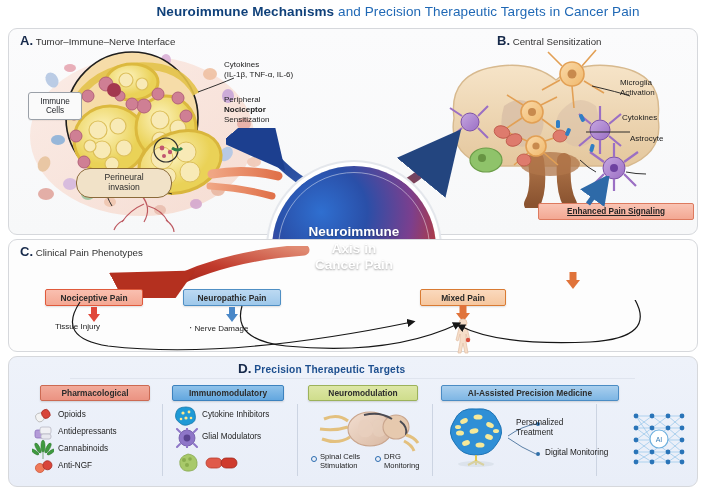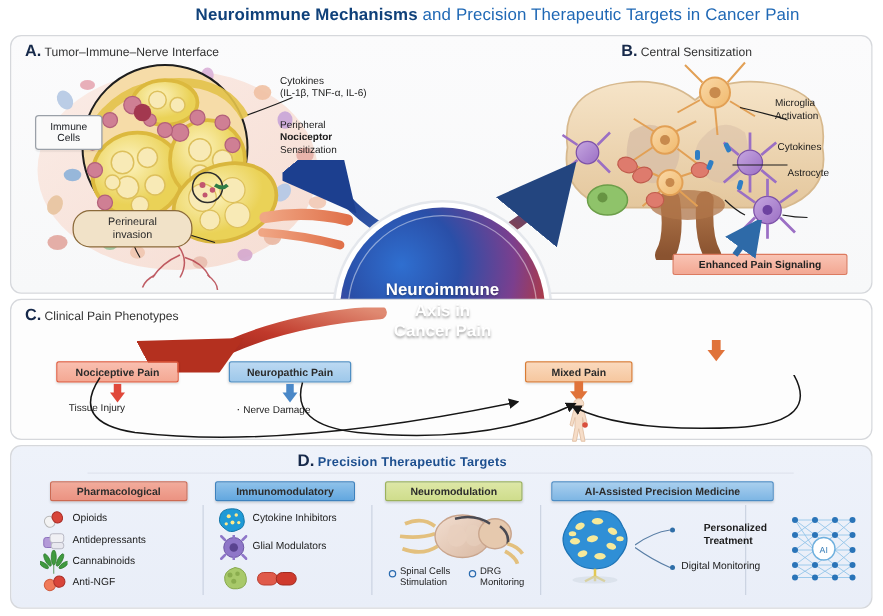--- a/index.html
+++ b/index.html
@@ -52,21 +52,21 @@
   }
   .boxTag{border:1px solid #9aa0a8;background:#fafafa;border-radius:3px;
     font-size:8.2px;color:#22252a;box-shadow:0 1px 1px rgba(0,0,0,.06);}
 
   
   .txtlab{position:absolute;font-size:8px;color:#1b1b1b;line-height:1.22;}
   .txtlab .b{font-weight:bold;}
 
   
   #perineural{
-    left:58px;top:168px;width:96px;height:30px;
+    left:76px;top:168px;width:96px;height:30px;
     border:1.4px solid #8b6a3a;background:#f1e2c8;border-radius:14px;
     font-size:8.6px;color:#2a2a2a;
   }
 
   
   .art{position:absolute;pointer-events:none;}
 
   
   #centerWrap{position:absolute;left:272px;top:166px;width:164px;height:112px;}
   #centerCircle{
@@ -374,22 +374,22 @@
   </svg>
 
   <div class="txtlab" style="left:620px;top:78px;">
     <div>Microglia</div>
     <div>Activation</div>
   </div>
   <div class="txtlab" style="left:622px;top:113px;">Cytokines</div>
   <div class="txtlab" style="left:630px;top:134px;">Astrocyte</div>
 
 
-  <div class="box" id="enhancedBox" style="left:538px;top:203px;width:140px;height:17px;
-       background:linear-gradient(180deg,#f9c4b4,#f3a893);border:1px solid #dd7a5f;border-radius:2px;font-size:8.2px;font-weight:bold;">Enhanced Pain Signaling</div>
+  <div class="box" id="enhancedBox" style="left:538px;top:203px;width:156px;height:17px;
+       background:linear-gradient(180deg,#f9c4b4,#f3a893);border:1px solid #dd7a5f;border-radius:2px;font-size:8.2px;font-weight:bold;text-decoration:underline;">Enhanced Pain Signaling</div>
 
   <svg class="art" style="left:580px;top:176px;" width="40" height="32">
     <defs>
         <marker id="mBlue" markerWidth="6" markerHeight="6" refX="4" refY="3" orient="auto">
       <path d="M0 0 L6 3 L0 6 z" fill="#2e6aa8"></path>
         </marker>
       </defs>
     <path d="M8 28 L24 6" stroke="#2e6aa8" stroke-width="5" fill="none" marker-end="url(#mBlue)"></path>
   </svg>
 
@@ -625,21 +625,21 @@
     <ellipse cx="32" cy="59" rx="18" ry="3" fill="#cfd9e2" opacity=".55"></ellipse>
   </svg>
 
   <svg class="art" style="left:508px;top:414px;" width="34" height="42">
     <path d="M0 22 q14 -10 28 -12" stroke="#5a7fa6" stroke-width="1" fill="none"></path>
     <path d="M0 24 q14 10 28 16" stroke="#5a7fa6" stroke-width="1" fill="none"></path>
     <circle cx="30" cy="10" r="2" fill="#2f6ea8"></circle>
     <circle cx="30" cy="40" r="2" fill="#2f6ea8"></circle>
   </svg>
 
-  <div class="aitxt" style="left:563px;top:418px;font-weight:bold;">
+  <div class="aitxt" style="left:516px;top:418px;">
     <div style="white-space:pre-line;">Personalized
 Treatment</div>
   </div>
   <div class="aitxt" style="left:545px;top:448px;">Digital Monitoring</div>
 
   <svg class="art" style="left:628px;top:408px;" width="62" height="62">
     <g stroke="#8ec2e8" stroke-width=".7" opacity=".95">
       <path d="M8 8 L24 8 M8 8 L24 20 M8 8 L24 32 M8 20 L24 8 M8 20 L24 20 M8 20 L24 32 M8 32 L24 20 M8 32 L24 32 M8 32 L24 44 M8 44 L24 32 M8 44 L24 44 M8 44 L24 54 M8 54 L24 44 M8 54 L24 54"></path>
       <path d="M24 8 L40 8 M24 8 L40 20 M24 20 L40 8 M24 20 L40 20 M24 20 L40 32 M24 32 L40 20 M24 32 L40 32 M24 32 L40 44 M24 44 L40 32 M24 44 L40 44 M24 44 L40 54 M24 54 L40 44 M24 54 L40 54"></path>
       <path d="M40 8 L54 8 M40 8 L54 20 M40 20 L54 8 M40 20 L54 20 M40 20 L54 32 M40 32 L54 20 M40 32 L54 32 M40 32 L54 44 M40 44 L54 32 M40 44 L54 44 M40 44 L54 54 M40 54 L54 44 M40 54 L54 54"></path>

